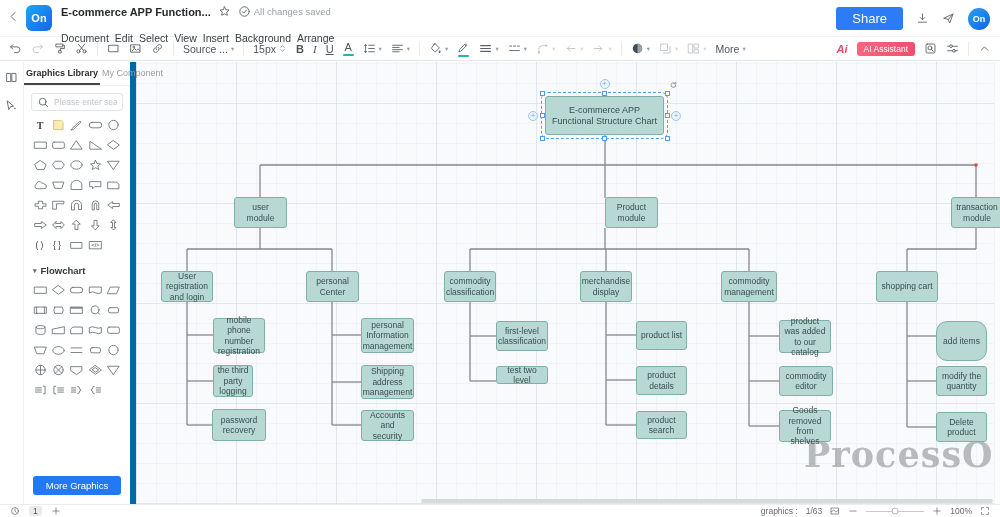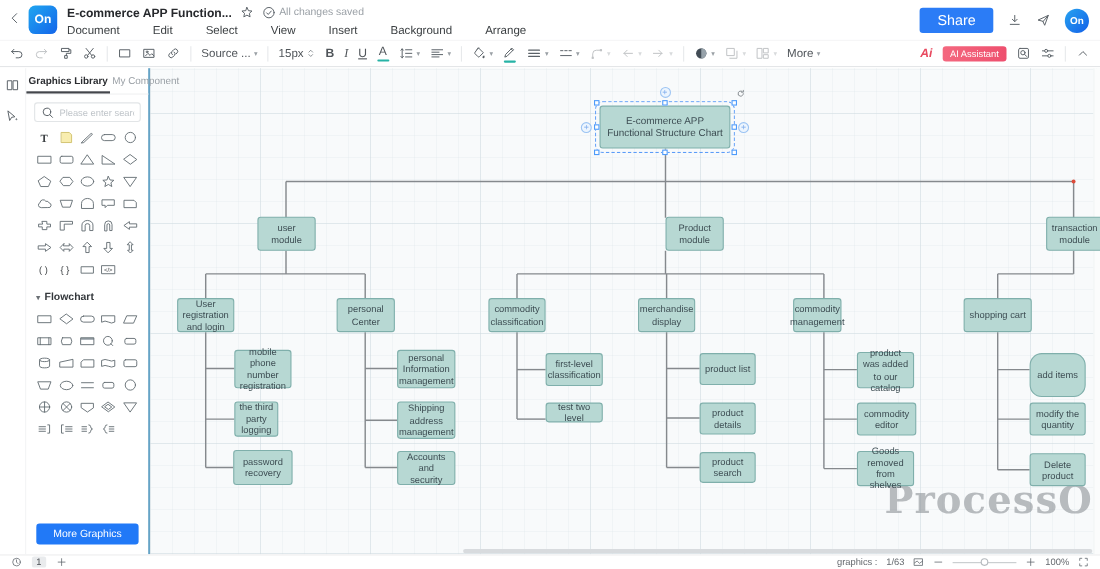--- a/index.html
+++ b/index.html
@@ -11,21 +11,21 @@
   
   .header { position:absolute; top:0; left:0; right:0; height:36px; background:#fff; z-index:5; }
   .back { position:absolute; left:7px; top:10px; color:#5f6368; cursor:pointer; }
   .logo { position:absolute; left:26px; top:5px; width:26px; height:26px; border-radius:6px;
     background:linear-gradient(135deg,#1fa6f0,#1465ea); color:#fff; font-weight:bold; font-size:11px;
     display:flex; align-items:center; justify-content:center; }
   .title-area { position:absolute; left:61px; top:5px; }
   .title-row { display:flex; align-items:center; gap:7px; }
   .doc-title { font-size:11px; color:#27292d; font-weight:bold; }
   .saved { display:flex; align-items:center; gap:3px; color:#9aa0a6; font-size:9.5px; }
-  .menu-row { display:flex; gap:30px; margin-top:4px; font-size:10.5px; color:#3c4043; }
+  .menu-row { display:flex; gap:6px; margin-top:14px; font-size:10.5px; color:#3c4043; }
   .menu-row span { cursor:pointer; }
   .header-right { position:absolute; right:10px; top:7px; display:flex; align-items:center; gap:13px; }
   .share-btn { background:#2b7cf6; border:none; color:#fff; font-size:13px; padding:4px 16px;
     border-radius:3px; cursor:pointer; }
   .avatar { width:22px; height:22px; border-radius:50%; background:linear-gradient(135deg,#27a3f0,#1360e8);
     color:#fff; font-size:9px; font-weight:bold; display:flex; align-items:center; justify-content:center; }
 
   
   .toolbar { position:absolute; top:36px; left:0; right:0; height:25px; background:#fff;
     border-top:1px solid #f2f3f4; border-bottom:1px solid #e4e6e8;
@@ -44,21 +44,21 @@
   .ai-logo { color:#e8495f; font-weight:bold; font-style:italic; font-size:11px; }
   .ai-badge { background:linear-gradient(90deg,#f4687f,#ee4f6e); color:#fff; font-size:8.5px;
     padding:2px 7px; border-radius:3px; cursor:pointer; }
 
   
   .rail { position:absolute; left:0; top:62px; width:24px; bottom:13px; background:#fff;
     border-right:1px solid #f0f1f2; display:flex; flex-direction:column; align-items:center;
     padding-top:9px; gap:15px; z-index:4; }
   .rail .ic { cursor:pointer; }
   .sidebar { position:absolute; left:24px; top:62px; width:112px; bottom:13px; background:#fff;
-    border-right:1px solid #0369a1; z-index:4; }
+    border-right:6px solid #0369a1; z-index:4; }
   .tabs { display:flex; border-bottom:1px solid #f0f1f2; }
   .tab { flex:1; text-align:center; font-size:9px; color:#9aa0a6; padding:6px 2px 5px; cursor:pointer; white-space:nowrap; }
   .tab.active { color:#2b2d31; font-weight:bold; border-bottom:2px solid #44474c; }
   .search-box { margin:7px 7px 3px; height:18px; border:1px solid #e2e5e7; border-radius:3px;
     display:flex; align-items:center; gap:4px; padding:0 5px; background:#fff; }
   .search-box input { border:none; outline:none; width:100%; font-size:8.5px; color:#555;
     font-family:"Liberation Sans",sans-serif; }
   .search-box input::placeholder { color:#bfc4c9; }
   .section-title { display:flex; align-items:center; gap:4px; font-size:9.5px; font-weight:bold;
     color:#33373b; padding:7px 9px 3px; cursor:pointer; }
@@ -808,21 +808,21 @@
           <path d="M11.5 3.5 a4.2 4.2 0 1 0 2.3 3.8 M13.8 2 v3 h-3"></path>
         </svg>
       </span></div>
     <div class="node" data-name="node-user-module" style="left: 98px; top: 135px; width: 53px; height: 31px;">user module</div>
     <div class="node" data-name="node-product-module" style="left: 469px; top: 135px; width: 53px; height: 31px;">Product module</div>
     <div class="node" data-name="node-transaction-module" style="left: 815px; top: 135px; width: 52px; height: 31px;">transaction module</div>
     <div class="node" data-name="node-user-registration-and-login" style="left: 25px; top: 209px; width: 52px; height: 31px;">User registration and login</div>
     <div class="node" data-name="node-personal-center" style="left: 170px; top: 209px; width: 53px; height: 31px;">personal Center</div>
     <div class="node" data-name="node-commodity-classification" style="left: 308px; top: 209px; width: 52px; height: 31px;">commodity classification</div>
     <div class="node" data-name="node-merchandise-display" style="left: 444px; top: 209px; width: 52px; height: 31px;">merchandise display</div>
-    <div class="node" data-name="node-commodity-management" style="left: 585px; top: 209px; width: 44px; height: 31px;">commodity management</div>
+    <div class="node" data-name="node-commodity-management" style="left: 585px; top: 209px; width: 56px; height: 31px;">commodity management</div>
     <div class="node" data-name="node-shopping-cart" style="left: 740px; top: 209px; width: 62px; height: 31px;">shopping cart</div>
     <div class="node" data-name="node-mobile-phone-number-registration" style="left: 77px; top: 256px; width: 52px; height: 35px;">mobile phone number registration</div>
     <div class="node" data-name="node-the-third-party-logging" style="left: 77px; top: 303px; width: 40px; height: 32px;">the third party logging</div>
     <div class="node" data-name="node-password-recovery" style="left: 76px; top: 347px; width: 54px; height: 32px;">password recovery</div>
     <div class="node" data-name="node-personal-information-management" style="left: 225px; top: 256px; width: 53px; height: 35px;">personal Information management</div>
     <div class="node" data-name="node-shipping-address-management" style="left: 225px; top: 303px; width: 53px; height: 34px;">Shipping address management</div>
     <div class="node" data-name="node-accounts-and-security" style="left: 225px; top: 348px; width: 53px; height: 31px;">Accounts and security</div>
     <div class="node" data-name="node-first-level-classification" style="left: 360px; top: 259px; width: 52px; height: 30px;">first-level classification</div>
     <div class="node" data-name="node-test-two-level" style="left: 360px; top: 304px; width: 52px; height: 18px;">test two level</div>
     <div class="node" data-name="node-product-list" style="left: 500px; top: 259px; width: 51px; height: 29px;">product list</div>

